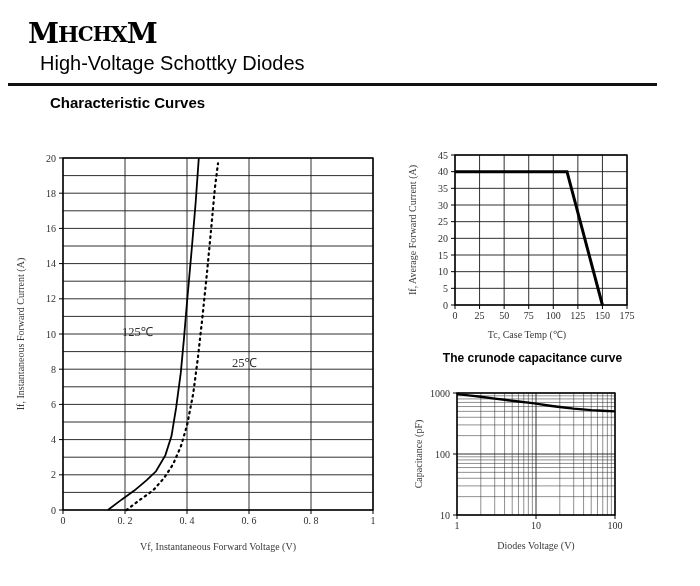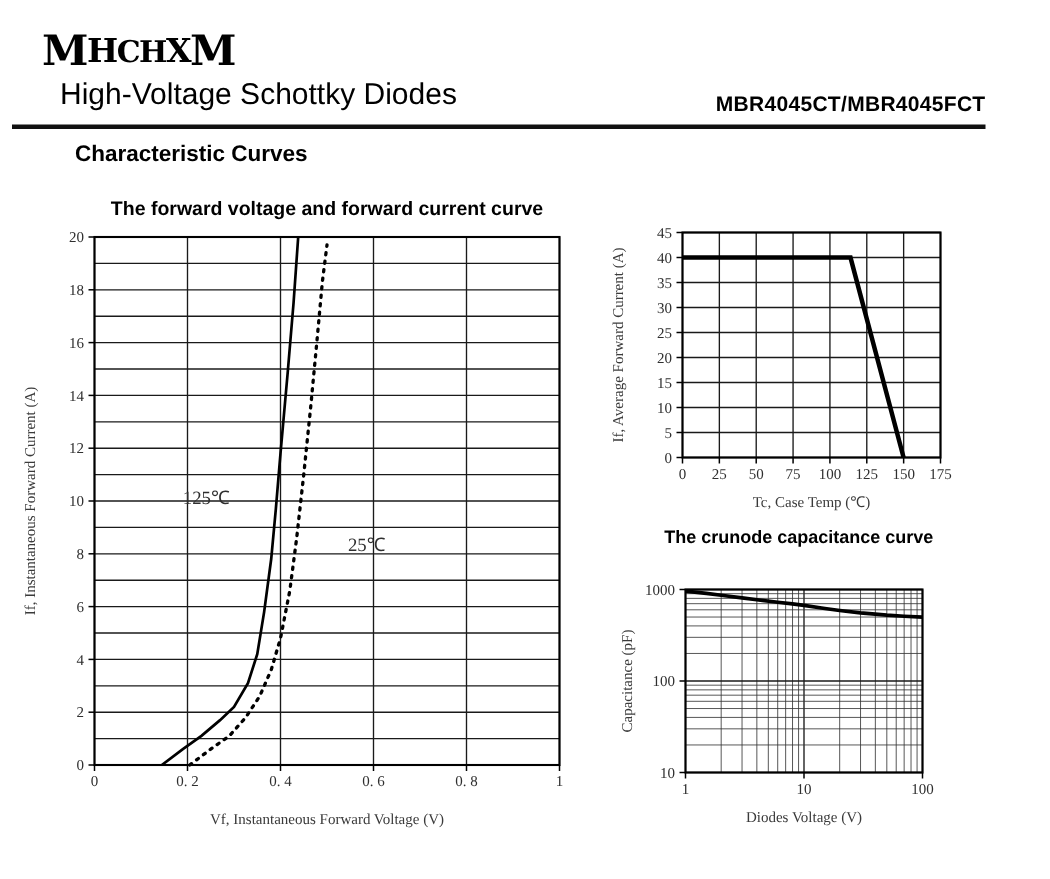--- a/index.html
+++ b/index.html
@@ -30,25 +30,23 @@
 
   <div class="abs logo" style="left:28px;top:20px;">
       <span>M</span>
       <span>H</span>
       <span>C</span>
       <span>H</span>
       <span>X</span>
       <span>M</span>
     </div>
   <div class="abs doc-title" style="left:40px;top:52px;">High-Voltage Schottky Diodes</div>
-  <div class="abs part-number" style="right:43px;top:61px;">MBR4045CT/MBR4045FCT</div>
   <div class="abs header-rule" style="left:8px;top:83px;width:649px;"></div>
   <div class="abs section-heading" style="left:38px;top:94px;">Characteristic Curves</div>
 
-  <div class="abs chart-title" style="left:40px;top:131px;width:356px;">The forward voltage and forward current curve</div>
   <svg style="left:0;top:120px;" width="400" height="425">
       <g>
         <line x1="63" y1="38" x2="63" y2="390" stroke="#1a1a1a" stroke-width="0.9"></line>
         <line x1="125" y1="38" x2="125" y2="390" stroke="#1a1a1a" stroke-width="0.9"></line>
         <line x1="187" y1="38" x2="187" y2="390" stroke="#1a1a1a" stroke-width="0.9"></line>
         <line x1="249.00000000000003" y1="38" x2="249.00000000000003" y2="390" stroke="#1a1a1a" stroke-width="0.9"></line>
         <line x1="311" y1="38" x2="311" y2="390" stroke="#1a1a1a" stroke-width="0.9"></line>
         <line x1="373" y1="38" x2="373" y2="390" stroke="#1a1a1a" stroke-width="0.9"></line>
         <line x1="63" y1="390" x2="373" y2="390" stroke="#1a1a1a" stroke-width="0.9"></line>
         <line x1="63" y1="372.4" x2="373" y2="372.4" stroke="#1a1a1a" stroke-width="0.9"></line>
@@ -172,21 +170,21 @@
         <text x="48" y="88.5" text-anchor="end">30</text>
         <line x1="51" y1="68.33333333333333" x2="55" y2="68.33333333333333" stroke="#000" stroke-width="1"></line>
         <text x="48" y="71.83333333333333" text-anchor="end">35</text>
         <line x1="51" y1="51.666666666666686" x2="55" y2="51.666666666666686" stroke="#000" stroke-width="1"></line>
         <text x="48" y="55.166666666666686" text-anchor="end">40</text>
         <line x1="51" y1="35" x2="55" y2="35" stroke="#000" stroke-width="1"></line>
         <text x="48" y="38.5" text-anchor="end">45</text>
       </g>
       <polyline points="55.0,51.7 167.0,51.7 202.4,185.0" fill="none" stroke="#000" stroke-width="3"></polyline>
     </svg>
-  <div class="abs axis-label" style="left:455px;top:327px;width:172px;">Tc, Case Temp (℃)</div>
+  <div class="abs axis-label" style="left:441px;top:327px;width:172px;">Tc, Case Temp (℃)</div>
   <div class="abs axis-label ylab" style="left:407px;top:305px;width:150px;">If, Average Forward Current (A)</div>
 
   <div class="abs chart-title" style="left:400px;top:351px;width:265px;font-size:12px;">The crunode capacitance curve</div>
   <svg style="left:400px;top:380px;" width="300" height="170">
       <g>
         <line x1="57" y1="13" x2="57" y2="135" stroke="#1a1a1a" stroke-width="0.9"></line>
         <line x1="80.78136965745452" y1="13" x2="80.78136965745452" y2="135" stroke="#333" stroke-width="0.55"></line>
         <line x1="94.69257912285333" y1="13" x2="94.69257912285333" y2="135" stroke="#333" stroke-width="0.55"></line>
         <line x1="104.56273931490904" y1="13" x2="104.56273931490904" y2="135" stroke="#333" stroke-width="0.55"></line>
         <line x1="112.21863034254548" y1="13" x2="112.21863034254548" y2="135" stroke="#333" stroke-width="0.55"></line>

